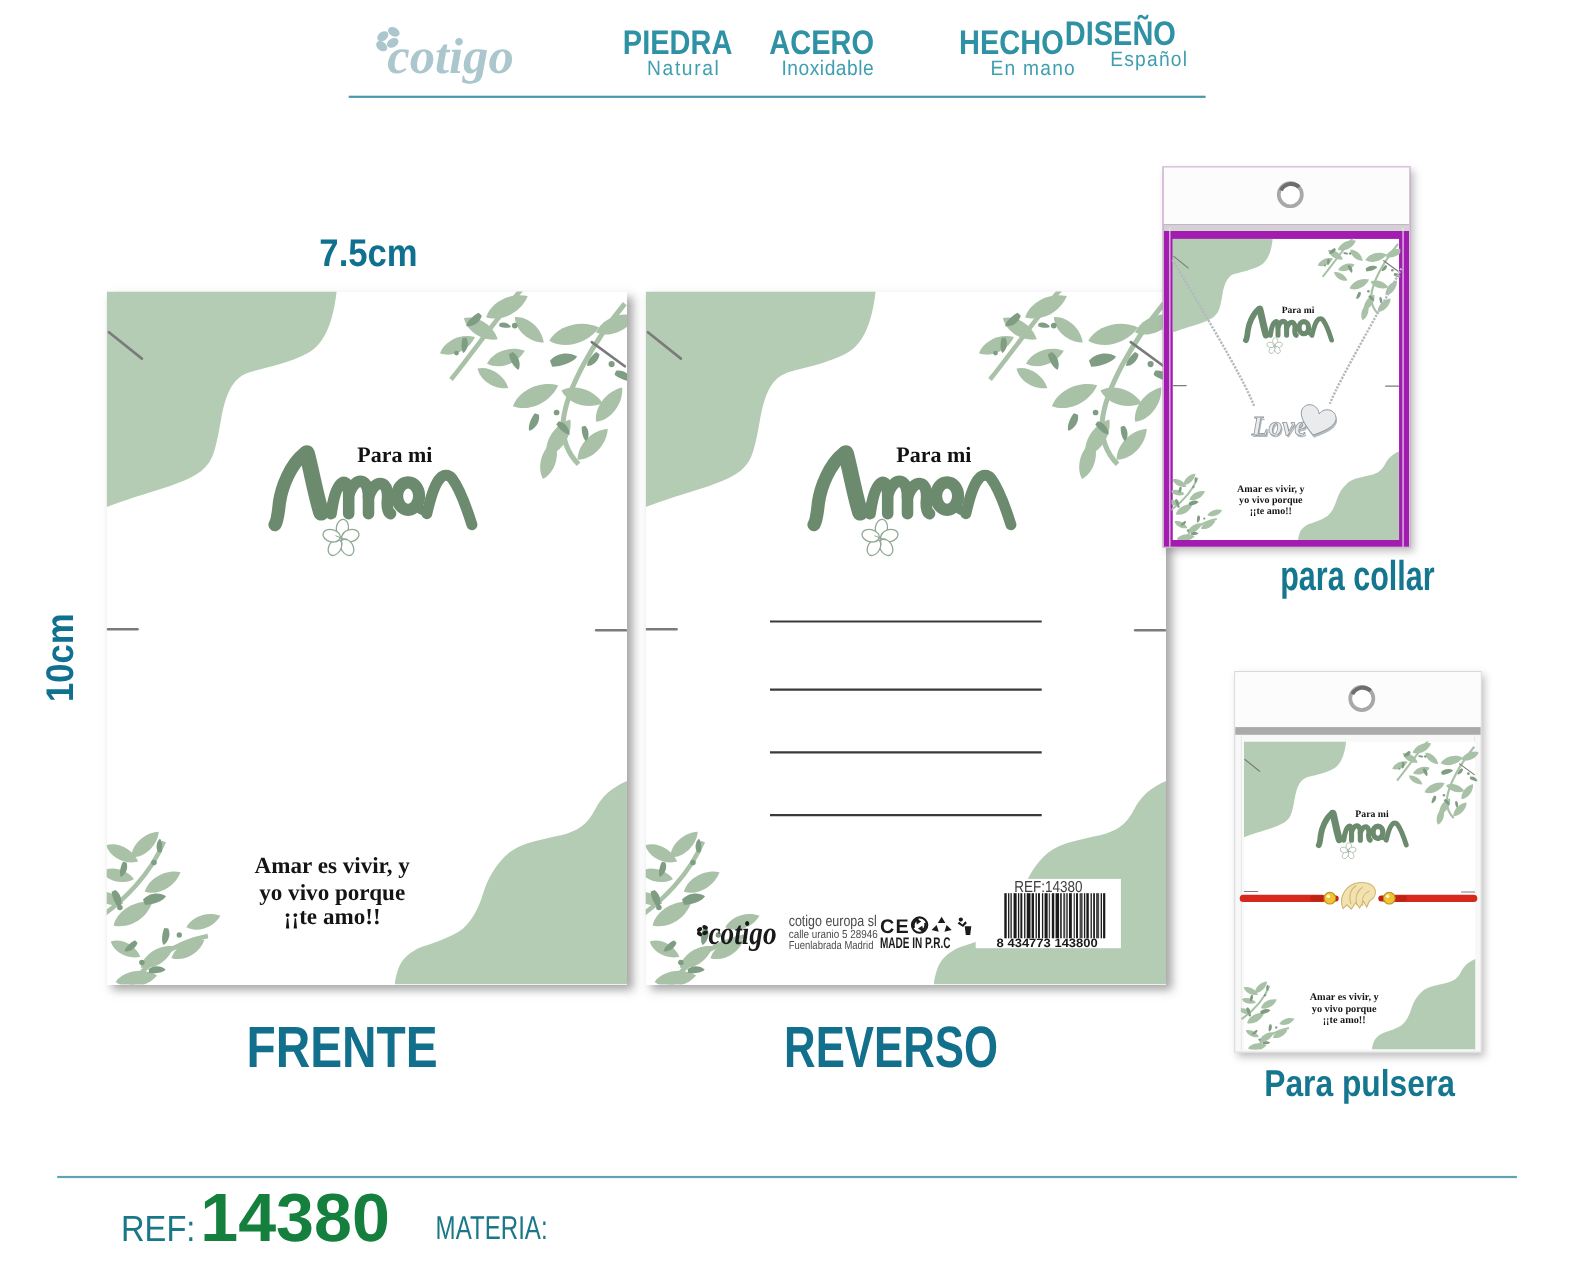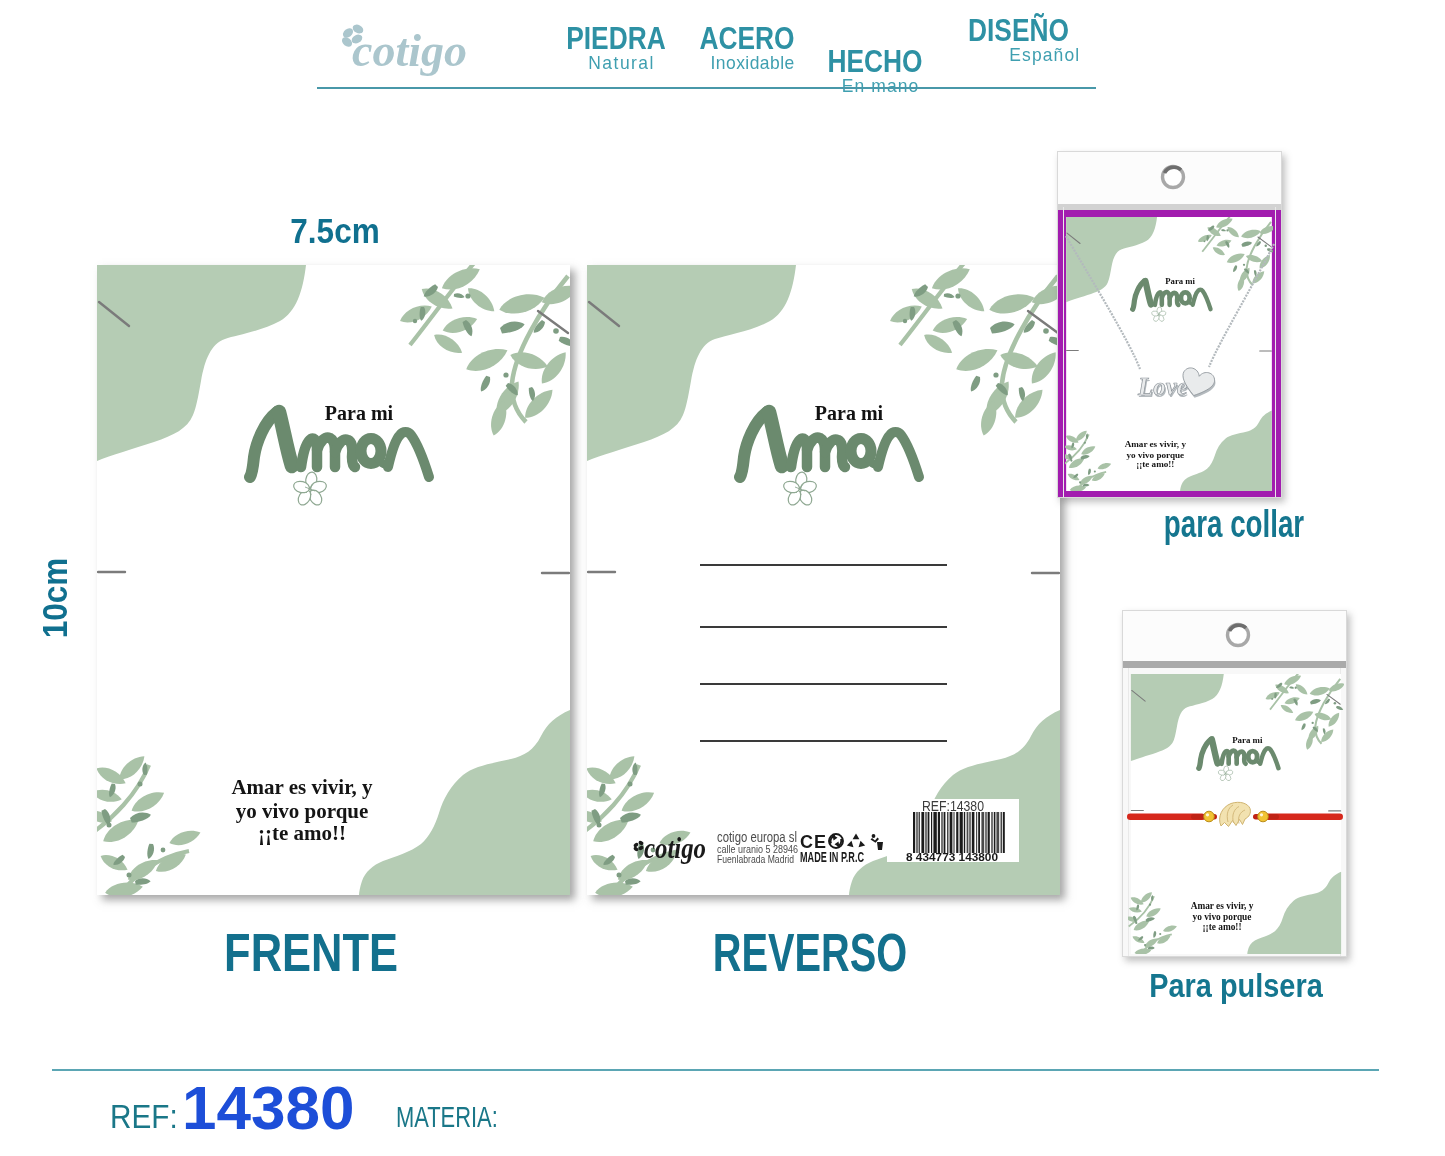--- a/index.html
+++ b/index.html
@@ -25,21 +25,21 @@
 <div class="abs" style="left:548px;top:21px;width:160px;text-align:center;">
   <div style="font-size:31px;font-weight:bold;color:#2e91a4;transform:scaleX(0.85);transform-origin:left;white-space:nowrap;">PIEDRA</div>
   <div style="font-size:19px;color:#3f9fb0;letter-spacing:1.6px;margin-top:-5px;transform:scaleX(0.92);transform-origin:left;white-space:nowrap;">Natural</div>
 </div>
 
 <div class="abs" style="left:679px;top:21px;width:160px;text-align:center;">
   <div style="font-size:31px;font-weight:bold;color:#2e91a4;transform:scaleX(0.85);transform-origin:left;white-space:nowrap;">ACERO</div>
   <div style="font-size:19px;color:#3f9fb0;letter-spacing:0.5px;margin-top:-5px;transform:scaleX(0.92);transform-origin:left;white-space:nowrap;">Inoxidable</div>
 </div>
 
-<div class="abs" style="left:807px;top:21px;width:160px;text-align:center;margin-top:23px;">
+<div class="abs" style="left:831px;top:21px;width:160px;text-align:right;">
   <div style="font-size:31px;font-weight:bold;color:#2e91a4;transform:scaleX(0.85);transform-origin:left;white-space:nowrap;">HECHO</div>
   <div style="font-size:19px;color:#3f9fb0;letter-spacing:1.2px;margin-top:-5px;transform:scaleX(0.92);transform-origin:left;white-space:nowrap;">En mano</div>
 </div>
 
 <div class="abs" style="left:933px;top:13px;width:160px;text-align:right;">
   <div style="font-size:31px;font-weight:bold;color:#2e91a4;transform:scaleX(0.85);transform-origin:left;white-space:nowrap;">DISEÑO</div>
   <div style="font-size:19px;color:#3f9fb0;letter-spacing:1.2px;margin-top:-5px;transform:scaleX(0.92);transform-origin:left;white-space:nowrap;">Español</div>
 </div>
 
 <div class="abs" style="left:317px;top:87px;width:779px;height:2px;background:#4898a9;"></div>
@@ -381,15 +381,15 @@
     </g>
   </svg>
 </div>
 
 <div class="abs" style="left:1096px;top:966px;width:280px;text-align:center;font-size:34px;font-weight:bold;color:#15768f;transform:scaleX(0.85);transform-origin:center;">Para pulsera</div>
 
 <div class="abs" style="left:52px;top:1069px;width:1327px;height:1.6px;background:#5ba6b4;"></div>
 
 <div class="abs" style="left:110px;top:1098px;font-size:33px;color:#1a7788;transform:scaleX(0.9);transform-origin:left;">REF:</div>
 
-<div class="abs" style="left:182px;top:1072px;font-size:62px;font-weight:bold;color:#1d4ed8;">14380</div>
+<div class="abs" style="left:182px;top:1072px;font-size:62px;font-weight:bold;color:#15803d;">14380</div>
 
 <div class="abs" style="left:396px;top:1100px;font-size:30px;color:#1a7788;transform:scaleX(0.73);transform-origin:left;">MATERIA:</div>
 
 </body></html>

